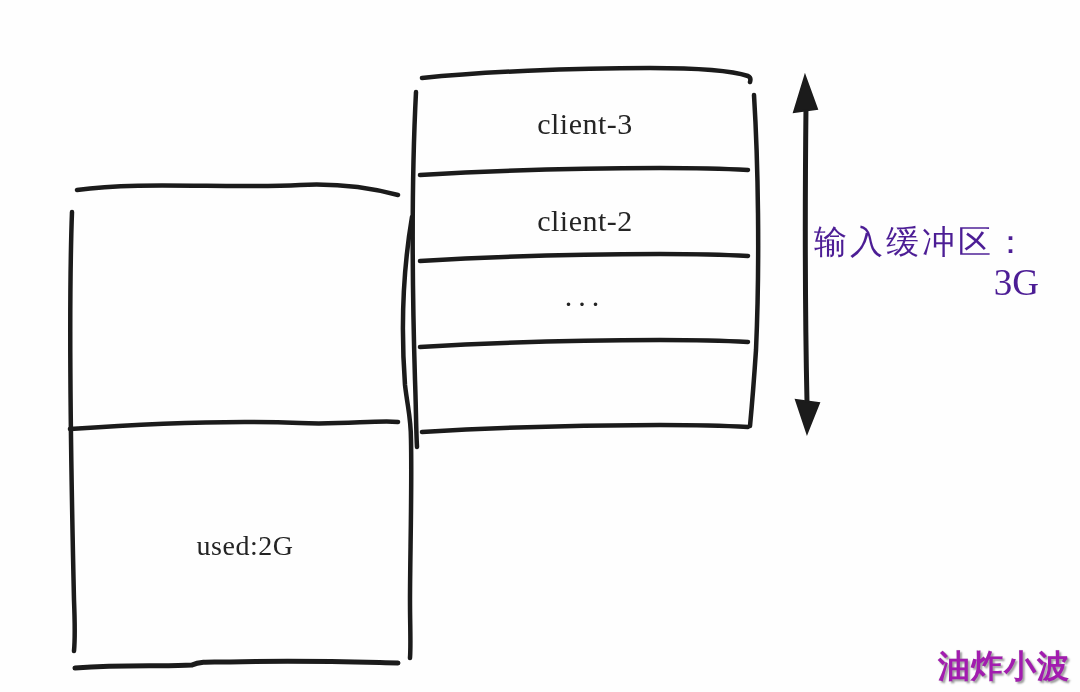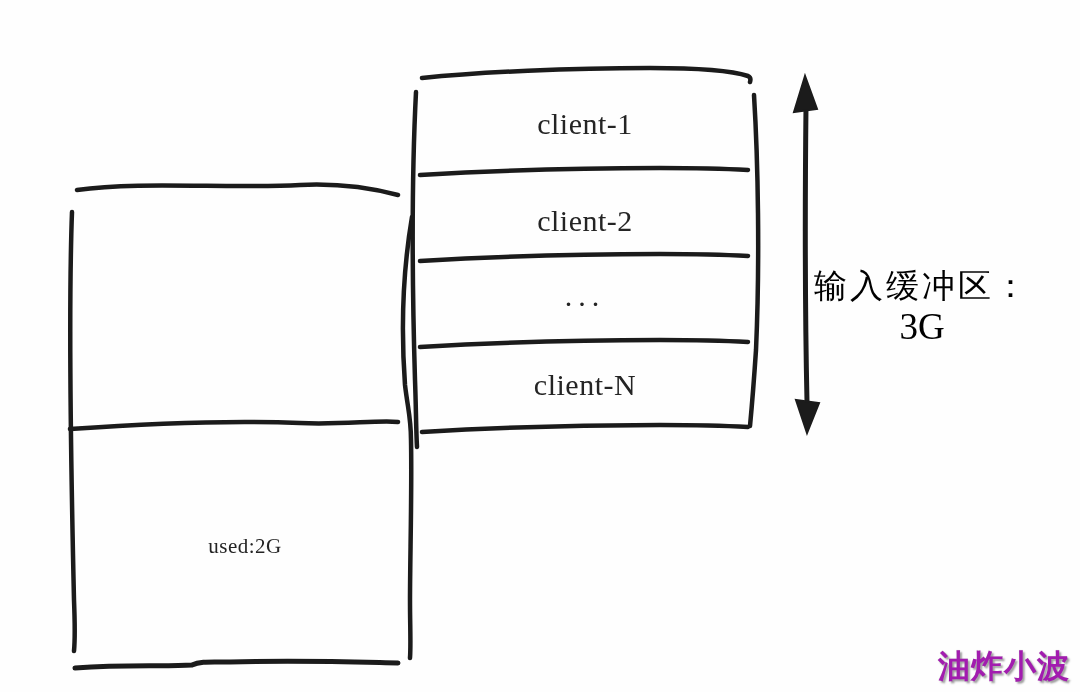--- a/index.html
+++ b/index.html
@@ -32,52 +32,52 @@
     left: 95px;
     top: 208px;
     width: 300px;
     font-size: 32px;
     line-height: 36px;
   }
   .used-label {
     left: 120px;
     top: 528px;
     width: 250px;
-    font-size: 21px;
+    font-size: 28px;
     line-height: 36px;
   }
   .client-row-label {
     left: 417px;
     width: 336px;
     font-size: 30px;
     line-height: 36px;
   }
   .row-0 { top: 106px; }
   .row-1 { top: 203px; }
   .row-2 { top: 278px; letter-spacing: 6px; }
   .row-3 { top: 367px; }
   .buffer-annotation {
     position: absolute;
     left: 805px;
     top: 222px;
     width: 234px;
     text-align: center;
-    color: #000000;
-    margin-top: 44px;
+    color: #4c1d95;
   }
   .buffer-title {
     display: block;
     font-size: 33px;
     line-height: 40px;
     letter-spacing: 3px;
   }
   .buffer-size {
     display: block;
     font-size: 37px;
     line-height: 42px;
+    text-align: right;
   }
   .watermark {
     position: absolute;
     left: 938px;
     top: 648px;
     font-family: "Liberation Sans", "DejaVu Sans", sans-serif;
     font-weight: bold;
     font-size: 32px;
     line-height: 36px;
     letter-spacing: 1px;
@@ -114,24 +114,23 @@
       <g>
         <path stroke-width="5" d="M 806 106 C 805 200, 805 310, 807 402"></path>
         <path d="M 805 76 L 794 112 L 817 109 Z" fill="#1b1b1b" stroke-width="2"></path>
         <path d="M 807 433 L 796 400 L 819 403 Z" fill="#1b1b1b" stroke-width="2"></path>
       </g>
     </g>
   </svg>
 
   <div class="lbl used-label">used:2G</div>
 
-  <div class="lbl client-row-label row-0">client-1</div>
+  <div class="lbl client-row-label row-0">client-3</div>
   <div class="lbl client-row-label row-1">client-2</div>
   <div class="lbl client-row-label row-2">...</div>
-  <div class="lbl client-row-label row-3">client-N</div>
 
   <div class="buffer-annotation">
     <span class="buffer-title">输入缓冲区：</span>
     <span class="buffer-size">3G</span>
   </div>
 
   <div class="watermark">油炸小波</div>
 
 </div>
 

